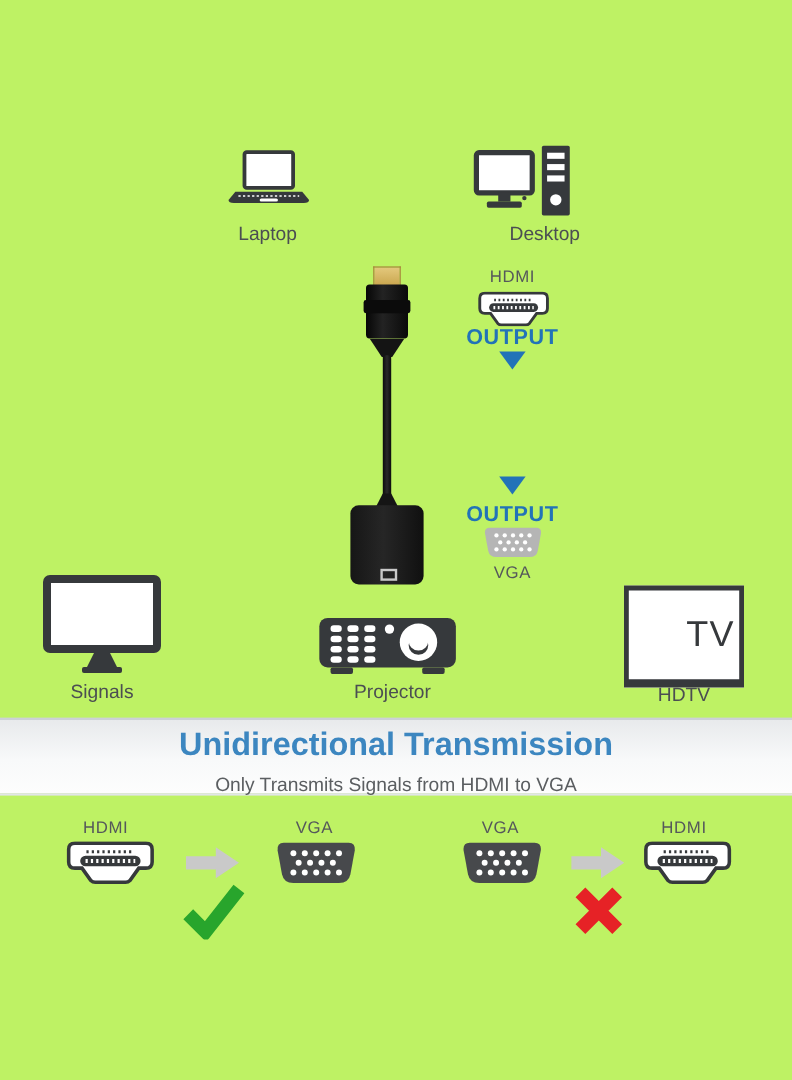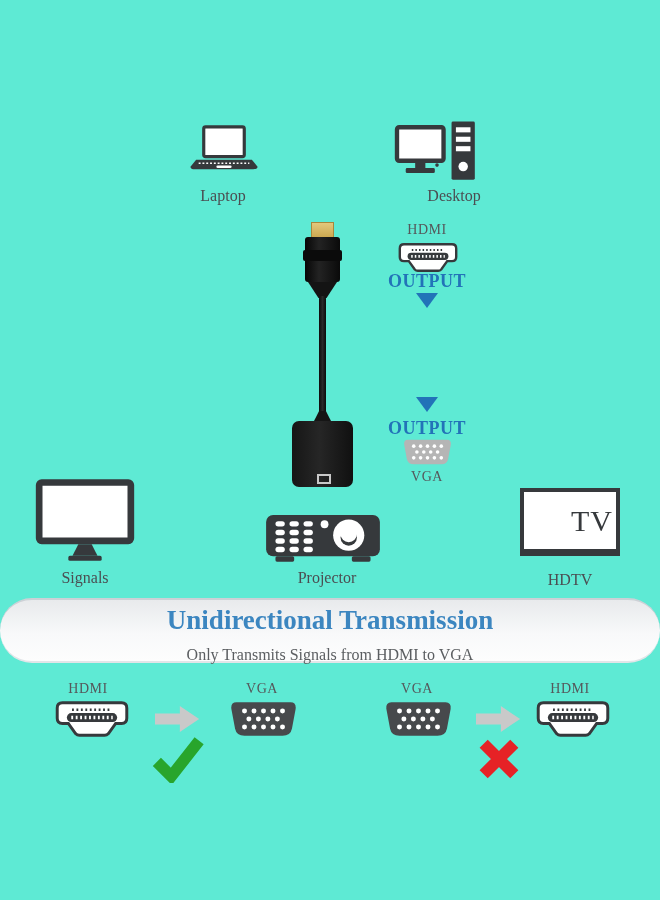--- a/index.html
+++ b/index.html
@@ -1,18 +1,18 @@
 <!DOCTYPE html>
 <html style="--title-blue: #3c86c0; --io-blue: #2273b8; --icon-dark: #36393c; --label-gray: #4b4e52; --conn-label: #55585b; --check-green: #28a52c; --cross-red: #e62226; --arrow-gray: #c9c9c9; --vga-gray: #b5b5b5; --vga-dark: #47494c; --banner-border-top: #ccd1d6; --banner-border-bottom: #e2e5e8;"><head>
 <meta charset="utf-8">
 <style>
   html,body{margin:0;padding:0;background:#ffffff;}
   #canvas{
-    position:relative;width:660px;height:900px;background:#5eead4;overflow:hidden;
-    font-family:Liberation Serif, serif;
+    position:relative;width:660px;height:900px;background:#bef264;overflow:hidden;
+    font-family:Liberation Sans, sans-serif;
   }
   .abs{position:absolute;}
   .centered{transform:translateX(-50%);white-space:nowrap;}
   .dev-label{font-size:16px;color:var(--label-gray);}
   .conn-label{font-size:14px;color:var(--conn-label);letter-spacing:.5px;}
   .io-label{font-size:18px;color:var(--io-blue);letter-spacing:.5px;font-weight:bold;}
   .tri-down{width:0;height:0;border-left:11px solid transparent;border-right:11px solid transparent;border-top:15px solid var(--io-blue);}
   .f-dark{fill:var(--icon-dark);}
   .f-white{fill:#ffffff;}
   .s-dark{stroke:var(--icon-dark);}
@@ -30,26 +30,25 @@
   .housing{left:292px;top:421px;width:61px;height:66px;background:linear-gradient(90deg,#161616,#262626 45%,#101010);border-radius:7px;}
   .housing-glyph{left:317px;top:474px;width:10px;height:6px;border:2px solid #c9c9c9;background:transparent;}
 
   
   .banner{
     left:0;top:598px;width:660px;height:65px;box-sizing:border-box;
     border-top:2px solid var(--banner-border-top);
     border-bottom:2px solid var(--banner-border-bottom);
     background:linear-gradient(180deg,#e8eaec 0%,#f8f9fa 55%,#fdfdfd 100%);
     text-align:center;
-    border-radius:32px;
   }
   .banner-title{margin-top:5px;font-size:27px;font-weight:bold;color:var(--title-blue);}
   .banner-subtitle{margin-top:10px;font-size:16px;color:#5b5e61;}
 
-  .hdtv-box{left:520px;top:488px;width:100px;height:68px;box-sizing:border-box;background:#fff;
+  .hdtv-box{left:520px;top:488px;width:100px;height:85px;box-sizing:border-box;background:#fff;
     border:4px solid var(--icon-dark);border-bottom-width:7px;display:flex;align-items:center;justify-content:center;padding-left:44px;}
   .hdtv-text{font-size:30px;color:var(--icon-dark);letter-spacing:1px;}
 </style>
 </head>
 <body>
 
 <div id="canvas">
 
   <svg class="abs" style="left:186px;top:118px" width="76" height="62" viewBox="0 0 120 80">
     <rect x="28" y="5" width="64" height="47" rx="3" class="f-white s-dark" stroke-width="5"></rect>

